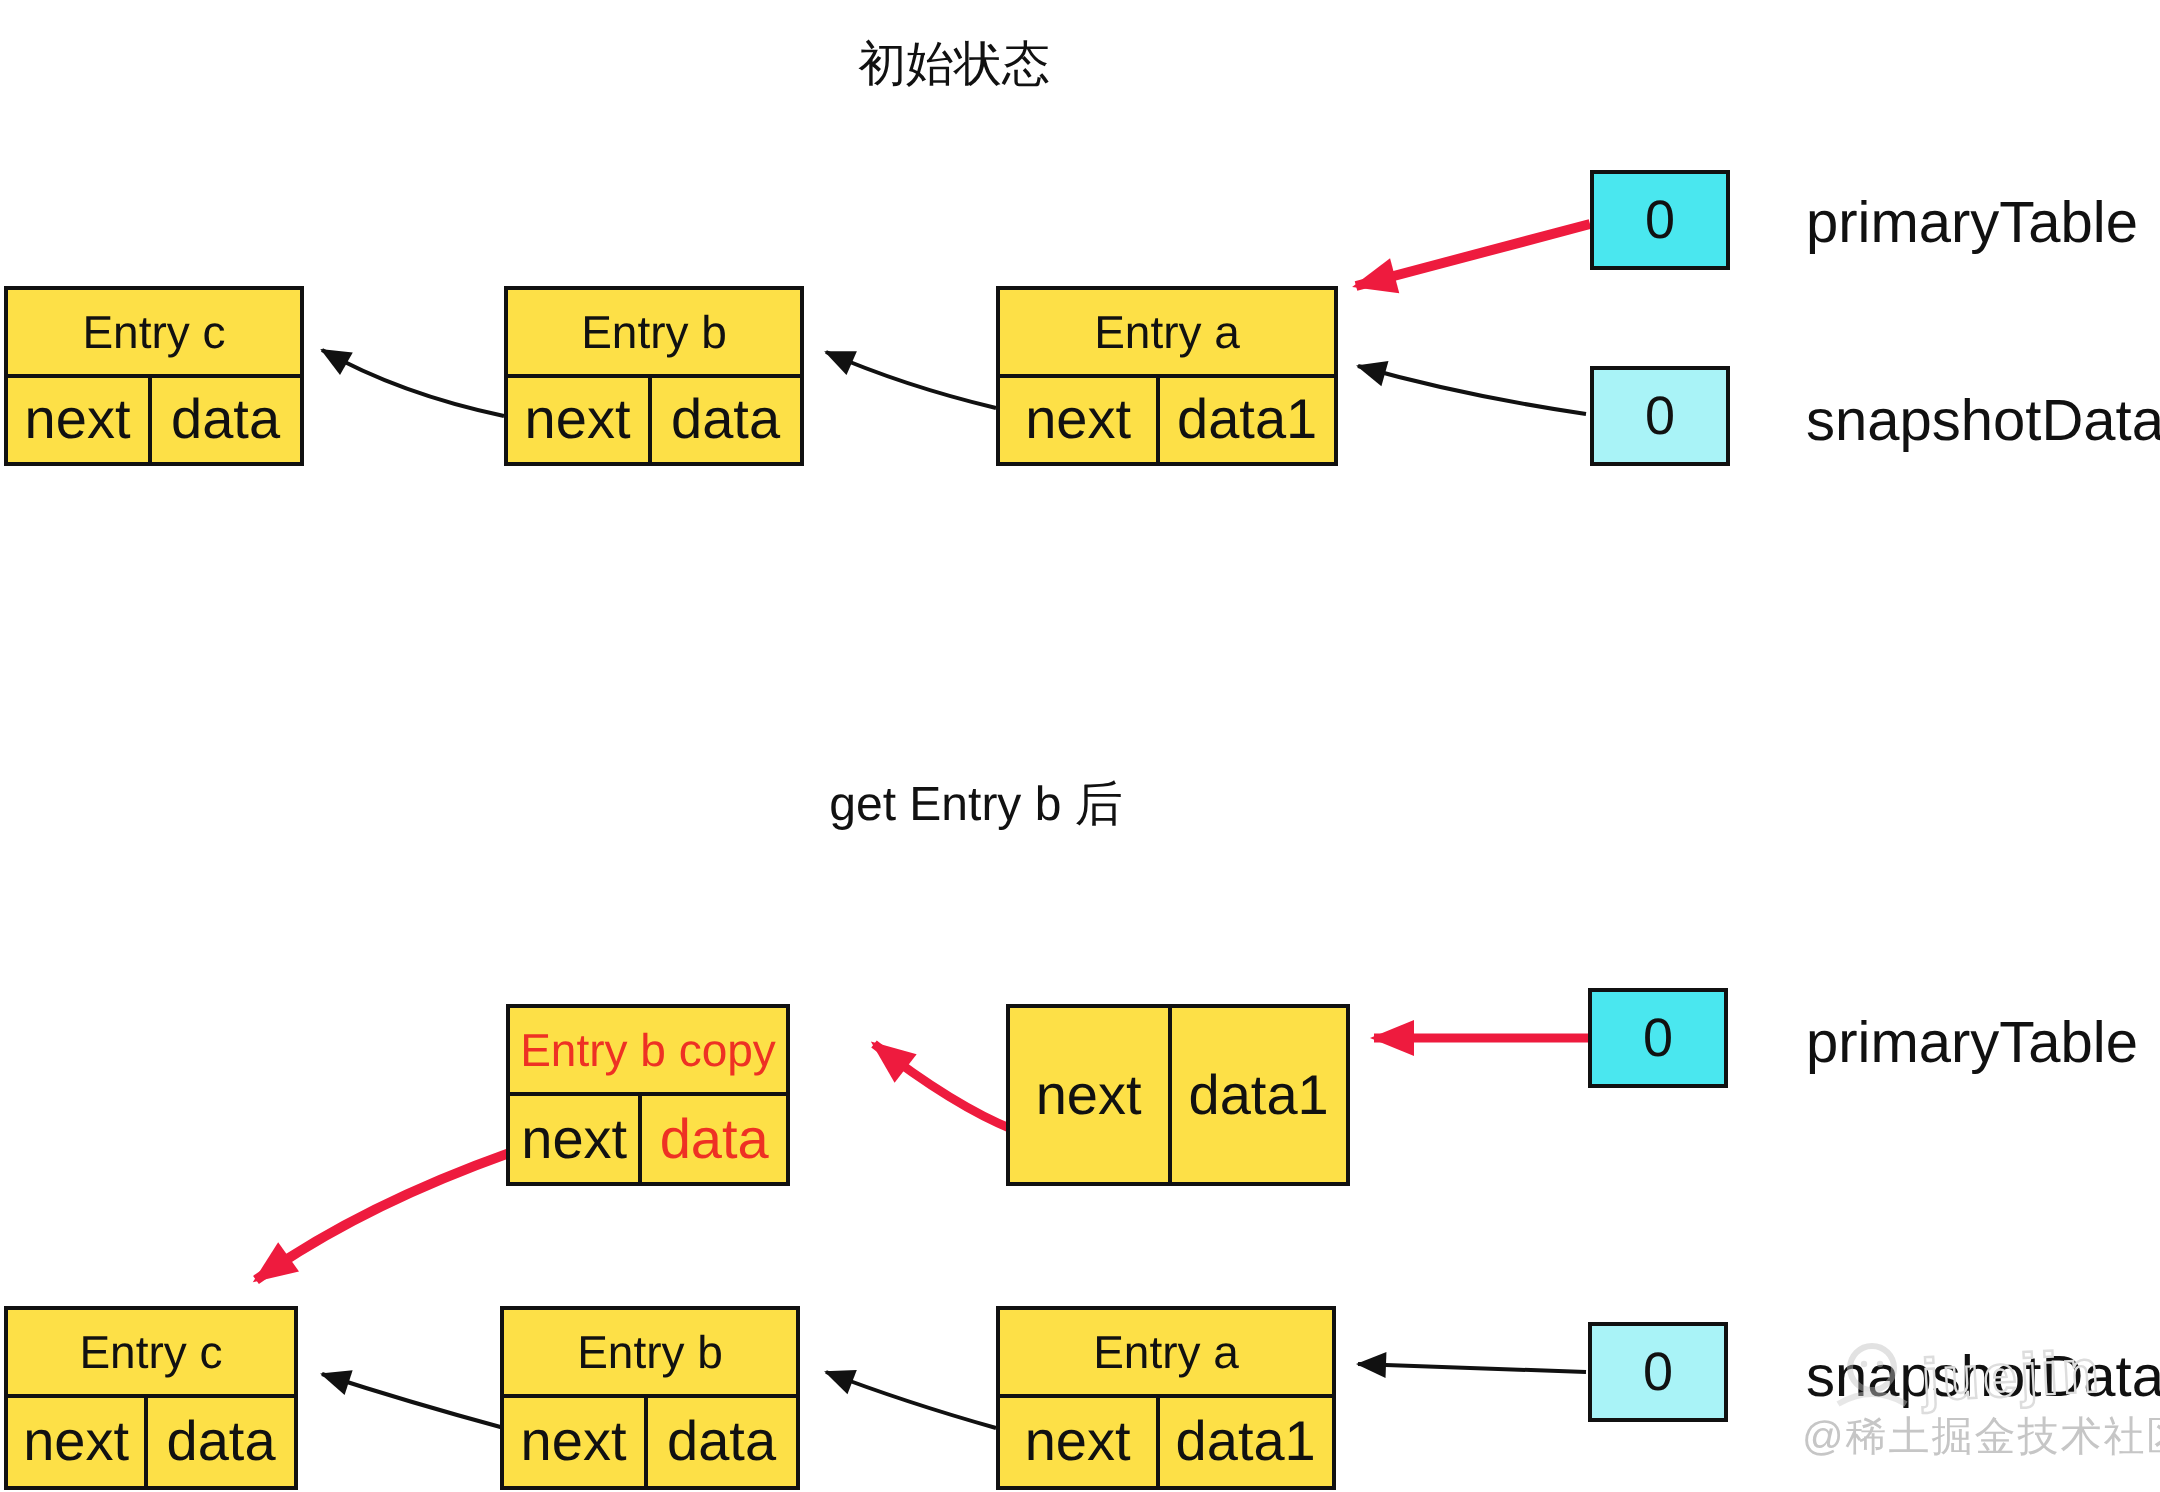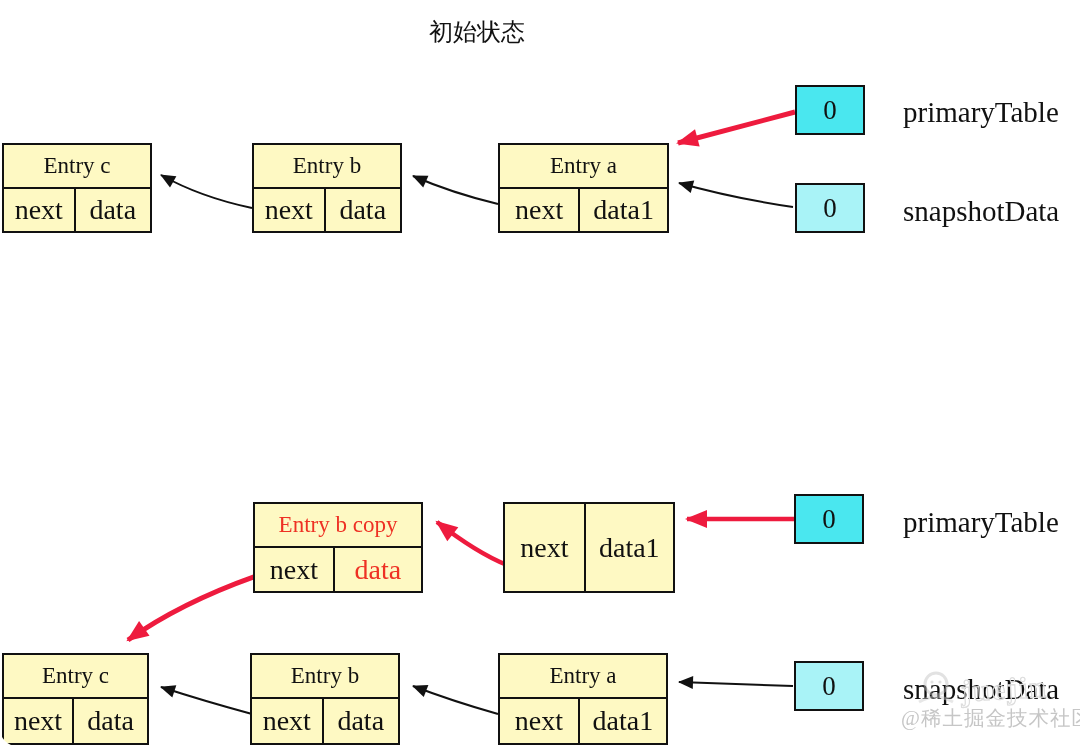--- a/index.html
+++ b/index.html
@@ -1,42 +1,41 @@
 <!DOCTYPE html>
 <html style="--ink: #111111; --red-text: #ee3124; --red-arrow: #ee1b3e; --cyan-bright: #4ae7ef; --cyan-light: #a9f3f7; --watermark-gray: #c6c6c6;"><head>
 <meta charset="utf-8">
 <style>
   html,body{margin:0;padding:0;background:#ffffff;}
   .canvas{
     position:relative;
     width:1080px;height:746px;
     background:#ffffff;
-    font-family:Liberation Serif, serif;
+    font-family:Liberation Sans, sans-serif;
     color:var(--ink,#111);
     overflow:hidden;
-    border-radius:17px;
   }
   .arrows{position:absolute;left:0;top:0;width:1080px;height:746px;pointer-events:none;}
   .arrow-black{fill:none;stroke:var(--ink,#111);stroke-width:2;}
   .arrow-red{fill:none;stroke:var(--red-arrow,#ee1b3e);stroke-width:4.5;}
   .arrow-red.thick{stroke-width:5;}
 
   .sec-title{
     position:absolute;
     transform:translateX(-50%);
     font-size:24px;
     white-space:nowrap;
     color:var(--ink,#111);
   }
 
   .node{
     position:absolute;
     box-sizing:border-box;
     border:2px solid var(--ink,#111);
-    background:#fef9c3;
+    background:#fde047;
     display:flex;flex-direction:column;
   }
   .node-title{
     box-sizing:border-box;
     flex:0 0 44px;
     border-bottom:2px solid var(--ink,#111);
     display:flex;align-items:center;justify-content:center;
     font-size:23px;
   }
   .node-cells{flex:1;display:flex;}
@@ -140,22 +139,23 @@
   <div class="ptr-box bright" style="left:795px;top:85px">
     <span>0</span>
   </div>
   <div class="ptr-label" style="left:903px;top:96px">primaryTable</div>
 
   <div class="ptr-box light" style="left:795px;top:183px">
     <span>0</span>
   </div>
   <div class="ptr-label" style="left:903px;top:195px">snapshotData</div>
 
-
-  <div class="node red-title" style="left:253px;top:502px;width:170px;height:91px">
+  <div class="sec-title" style="left:488px;top:386px">get Entry b 后</div>
+
+  <div class="node red-title" style="left:253px;top:502px;width:142px;height:91px">
     <div class="node-title">Entry b copy</div>
     <div class="node-cells">
       <div class="cell cell-next" style="flex-basis:48%">next</div>
       <div class="cell cell-data red-data">data</div>
     </div>
   </div>
 
   <div class="node red-title" style="left:503px;top:502px;width:172px;height:91px">
     <div class="node-cells">
       <div class="cell cell-next" style="flex-basis:48%">next</div>

